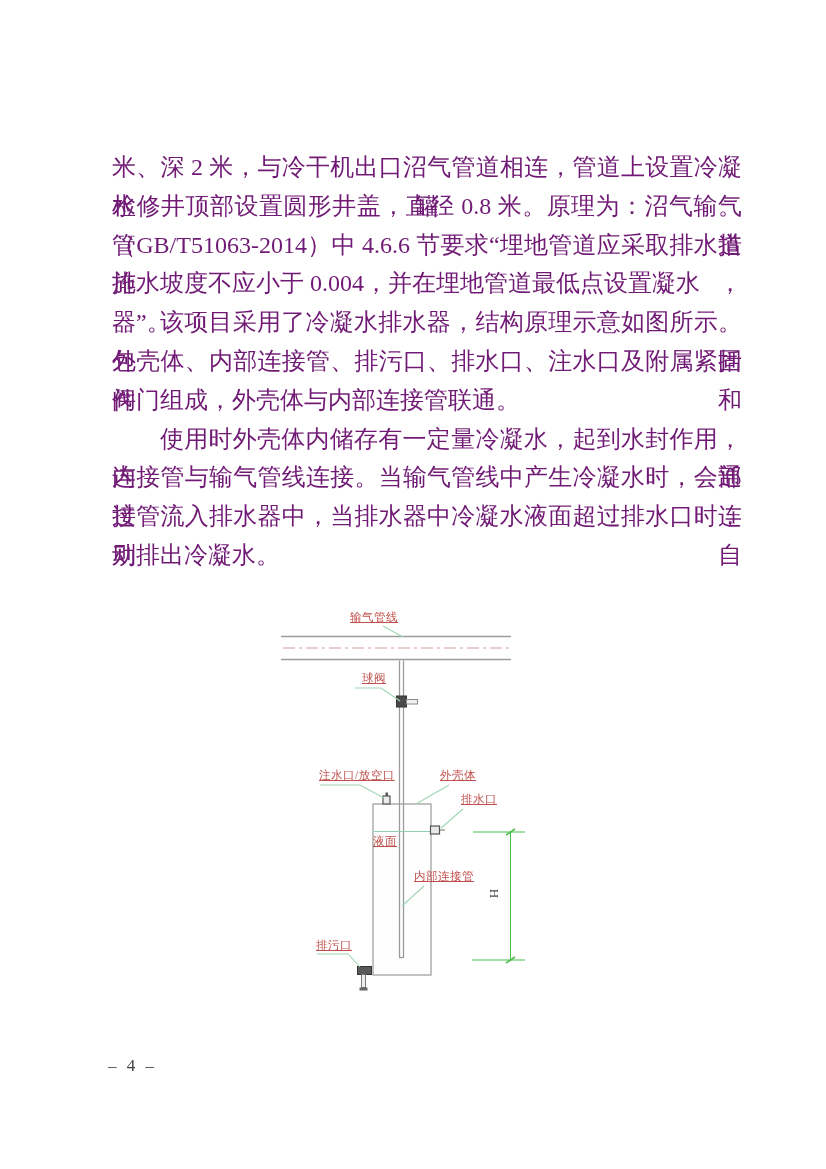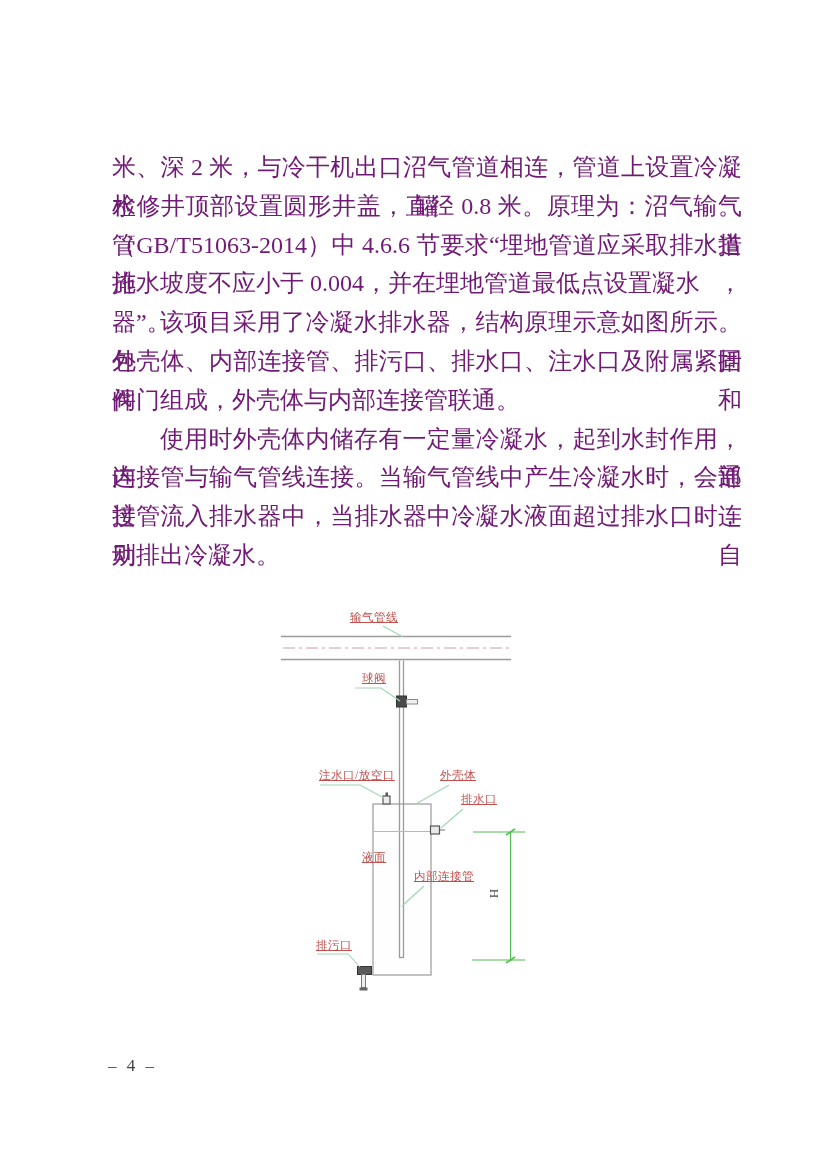--- a/index.html
+++ b/index.html
@@ -107,20 +107,20 @@
       <line x1="506" y1="835" x2="515" y2="829" stroke-width="1.6"></line>
       <line x1="506" y1="963" x2="515" y2="957" stroke-width="1.6"></line>
     </g>
   </svg>
 
   <span class="dlabel" style="left:350px; top:611px;">输气管线</span>
   <span class="dlabel" style="left:362px; top:672px;">球阀</span>
   <span class="dlabel" style="left:319px; top:769px;">注水口/放空口</span>
   <span class="dlabel" style="left:440px; top:769px;">外壳体</span>
   <span class="dlabel" style="left:461px; top:793px;">排水口</span>
-  <span class="dlabel" style="left:362px; top:835px;margin-top:16px;">液面</span>
+  <span class="dlabel" style="left:373px; top:835px;">液面</span>
   <span class="dlabel" style="left:414px; top:870px;">内部连接管</span>
   <span class="dlabel" style="left:316px; top:939px;">排污口</span>
   <span class="dim-label">H</span>
 
   <div class="footer-page">– 4 –</div>
 
 </div>
 
 </body></html>

